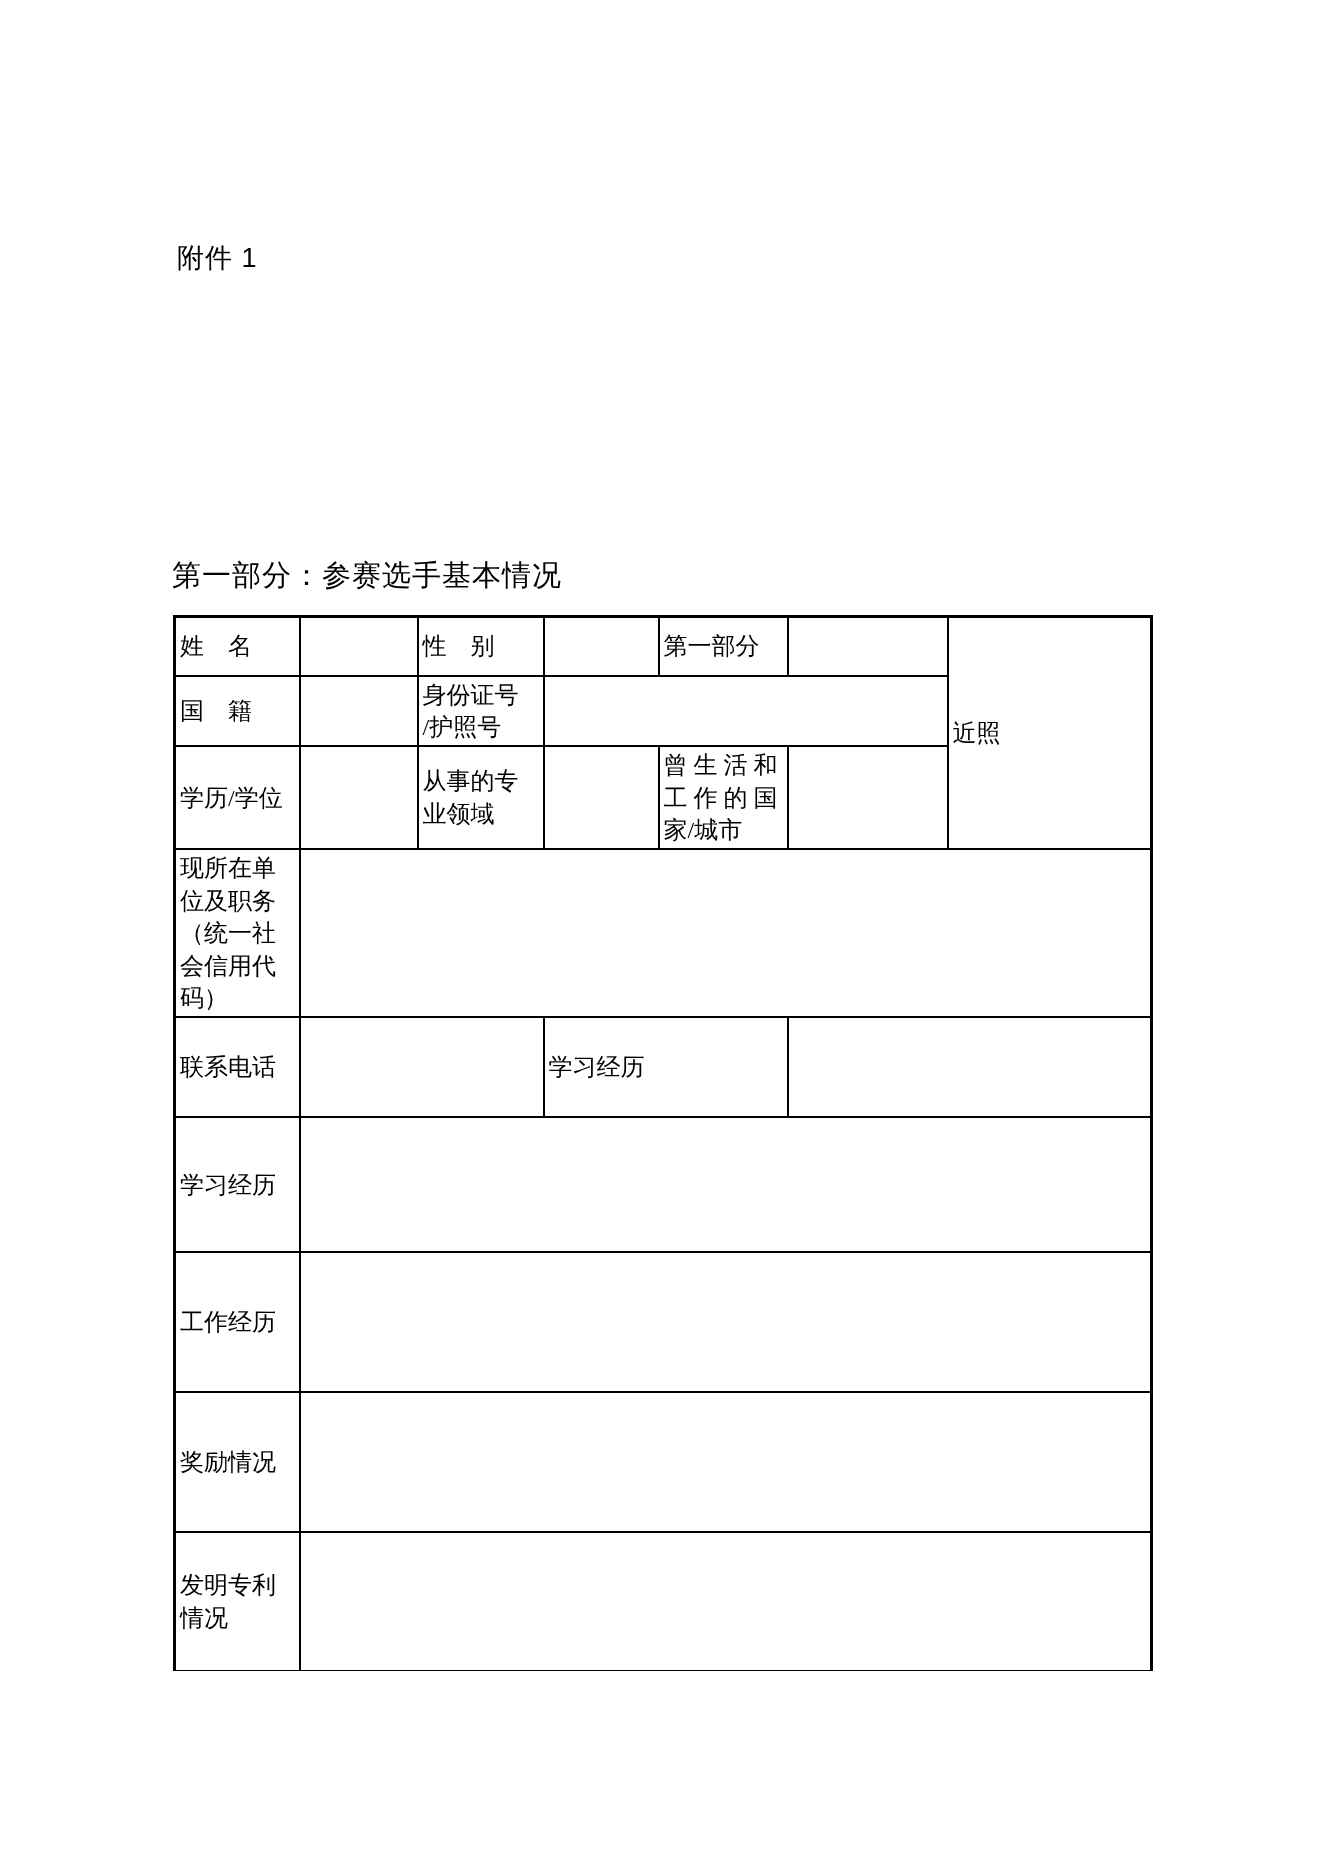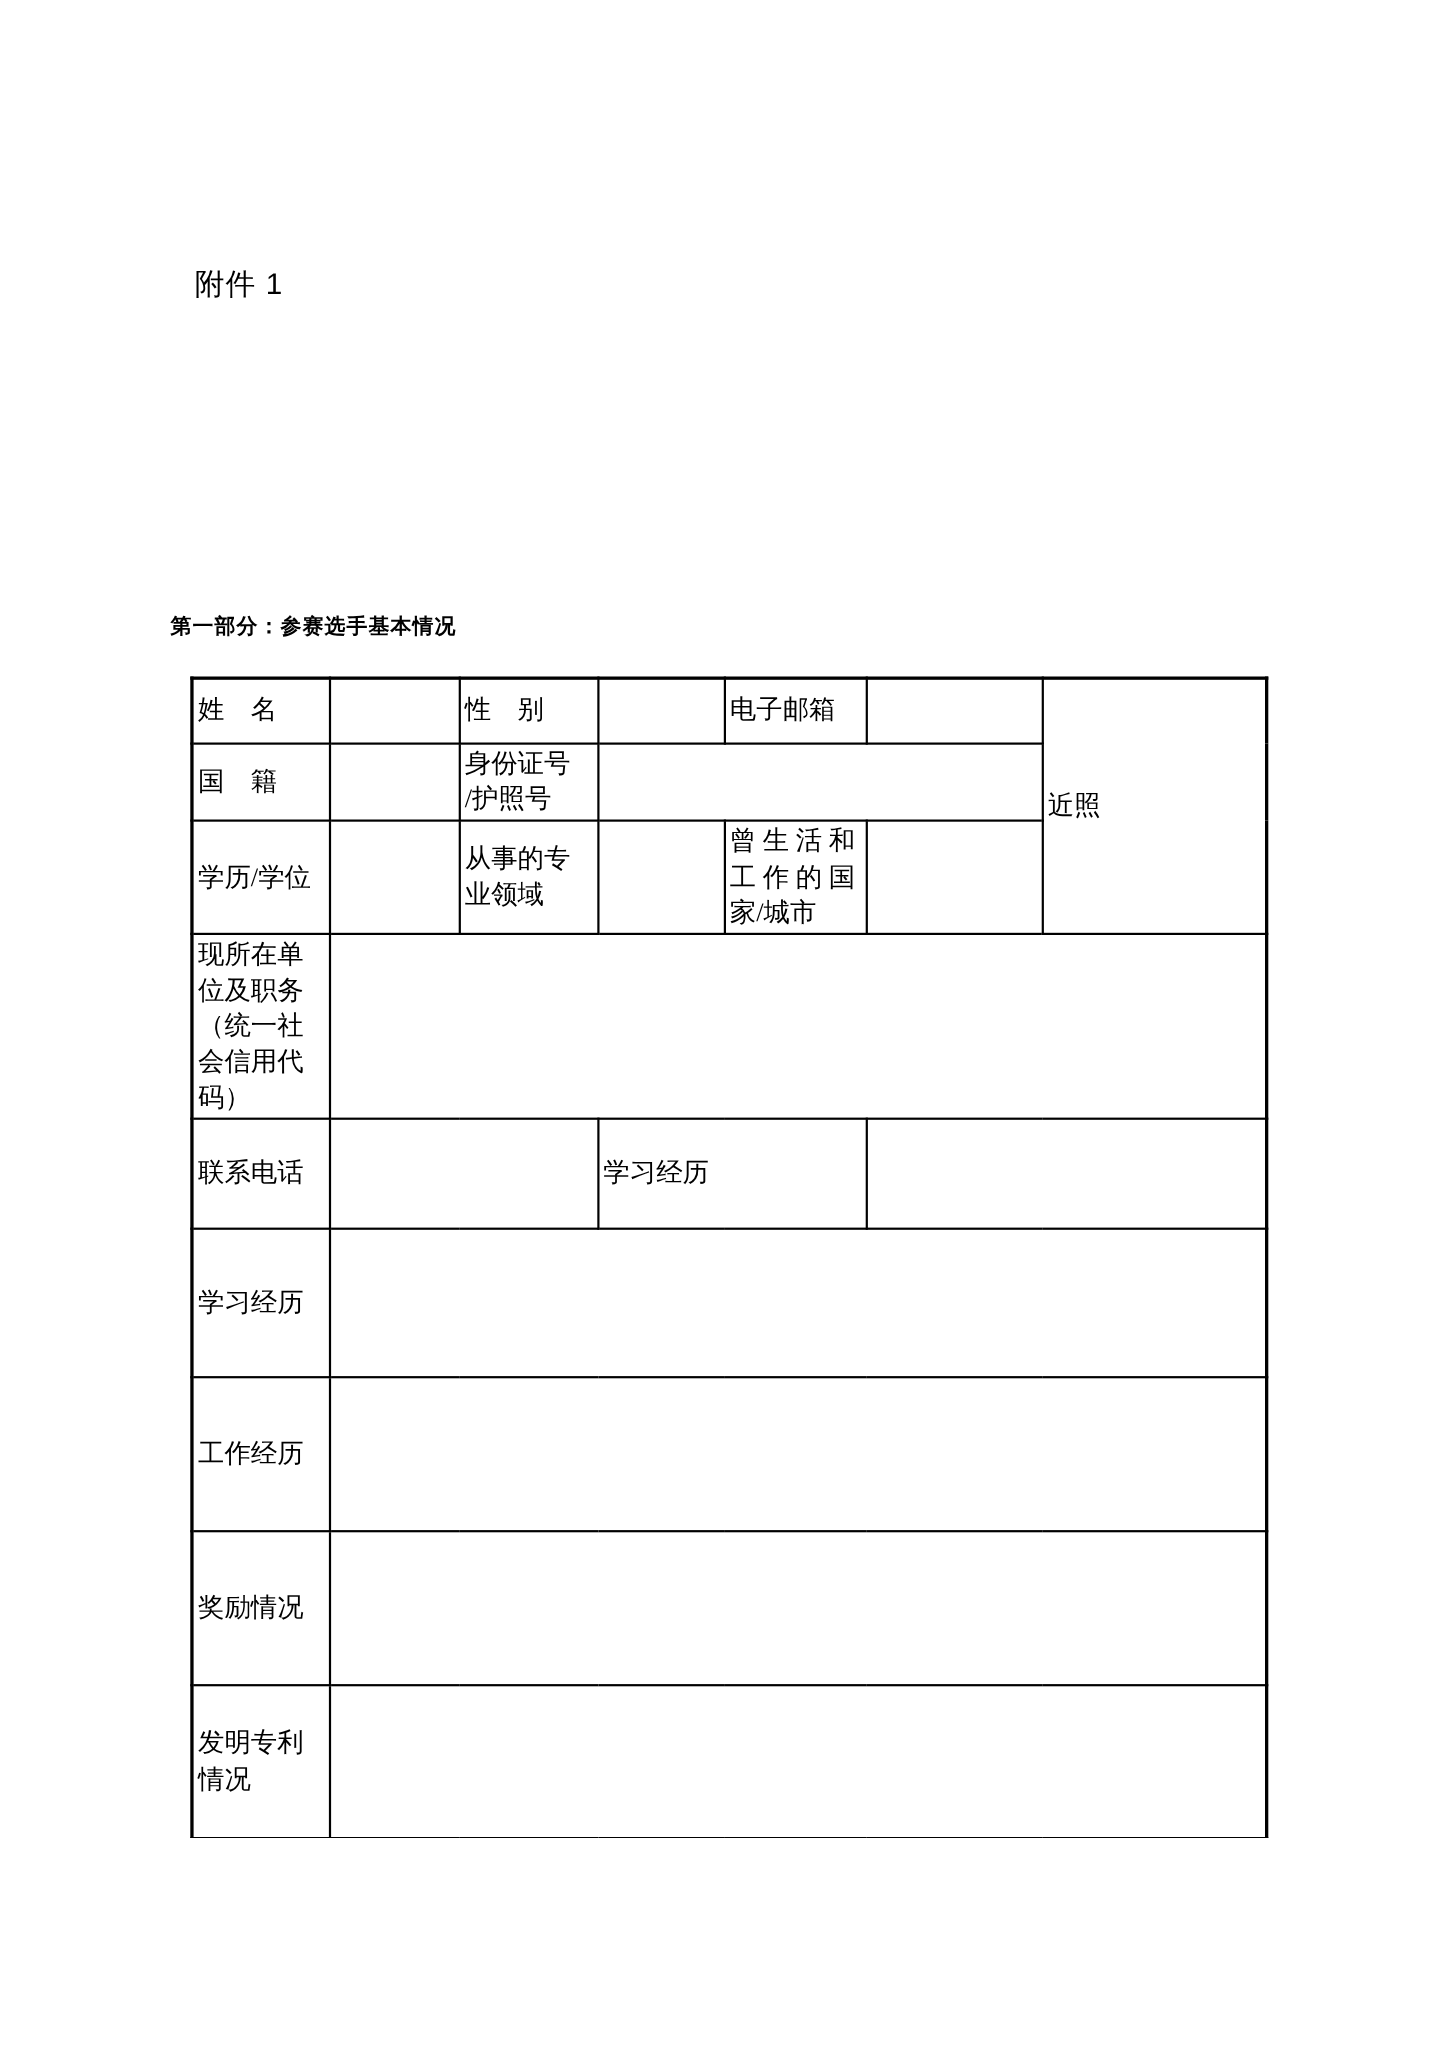--- a/index.html
+++ b/index.html
@@ -31,25 +31,25 @@
     width: 100%;
     text-align: center;
     font-family: "Liberation Serif", "DejaVu Serif", serif;
     font-weight: bold;
     font-size: 46px;
     letter-spacing: 3px;
     white-space: nowrap;
   }
   .section-heading {
     position: absolute;
-    left: 155px;
+    left: 172px;
     top: 556px;
     font-family: "Liberation Sans", "DejaVu Sans", sans-serif;
-    font-weight: bold;
-    font-size: 19px;
+    font-weight: normal;
+    font-size: 29px;
     letter-spacing: 1px;
   }
   table.form-table {
     position: absolute;
     left: 173px;
     top: 615px;
     width: 977px;
     border-collapse: collapse;
     table-layout: fixed;
     border: 3px solid #000;
@@ -102,21 +102,21 @@
       <col style="width:129px">
       <col style="width:160px">
       <col style="width:204px">
     </colgroup>
     <tbody>
       <tr style="height:59px">
         <td class="label-cell">姓　名</td>
         <td></td>
         <td class="label-cell">性　别</td>
         <td></td>
-        <td class="label-cell">电子邮箱</td>
+        <td class="label-cell">第一部分</td>
         <td></td>
         <td rowspan="3">近照</td>
       </tr>
       <tr style="height:62px">
         <td class="label-cell">国　籍</td>
         <td></td>
         <td class="label-cell">身份证号<br>/护照号</td>
         <td colspan="3"></td>
       </tr>
       <tr style="height:96px">

